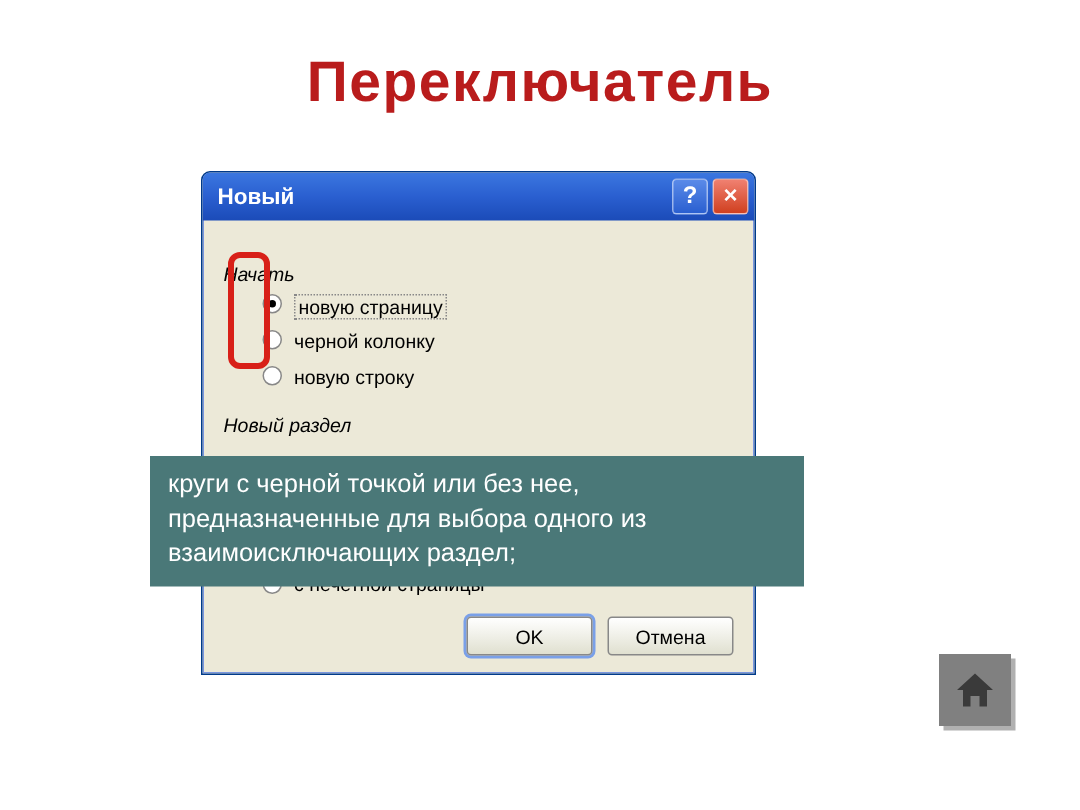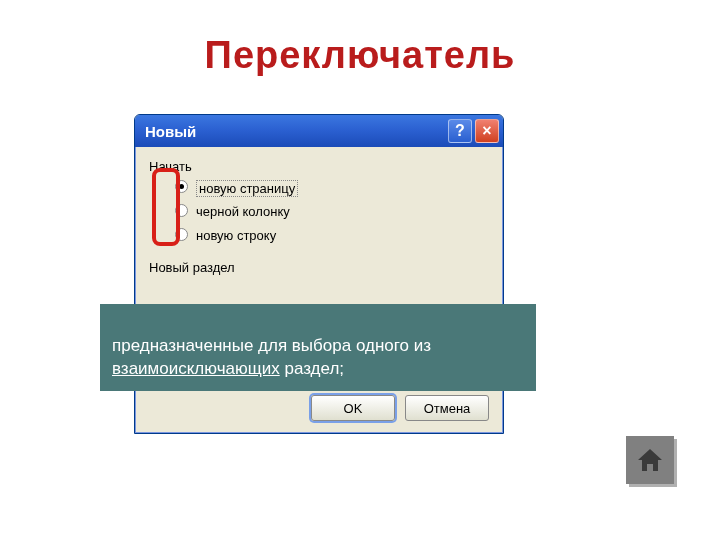--- a/index.html
+++ b/index.html
@@ -58,21 +58,21 @@
     color: #fff;
     border: 1px solid rgba(255,255,255,0.5);
   }
   .tbtn.help { background: linear-gradient(to bottom,#5a8ae8,#2a5fd0); }
   .tbtn.close { background: linear-gradient(to bottom,#f08070,#d04020); }
   .body {
     padding: 10px 12px 12px 12px;
     font-size: 13px;
     color: #000;
   }
-  .group-label { margin: 2px 0 6px 2px; }
+  .group-label { margin: 18px 0 6px 2px; font-style: italic; }
   .radio-row {
     display: flex; align-items: flex-start;
     margin: 4px 0 4px 28px;
     height: 20px;
     position: relative;
   }
   .radio {
     width: 13px; height: 13px; border-radius: 50%;
     border: 1px solid #888; background: #fff;
     margin-right: 8px;
@@ -97,21 +97,21 @@
     position: absolute;
     left: 100px;
     top: 304px;
     width: 436px;
     background: #4a7878;
     color: #fff;
     font-size: 17px;
     line-height: 1.35;
     padding: 8px 12px 10px 12px;
   }
-  .caption-overlay .underline { text-decoration: underline; }
+  .caption-overlay .underline { }
   .button-row {
     display: flex; justify-content: flex-end; gap: 10px;
     margin-top: 10px;
     padding: 2px 2px 0 0;
   }
   .btn {
     min-width: 84px; height: 26px;
     background: linear-gradient(to bottom,#fff,#e0e0d0);
     border: 1px solid #888;
     border-radius: 3px;
@@ -180,21 +180,21 @@
     <div class="button-row">
       <div class="btn default">OK</div>
       <div class="btn">Отмена</div>
     </div>
   </div>
 </div>
 
 <div class="highlight-box"></div>
 
 <div class="caption-overlay">
-  <br>
+  <span>круги с черной точкой или без нее,</span><br>
   <span>предназначенные для выбора одного из</span><br>
   <span class="underline">взаимоисключающих</span><span> раздел;</span>
 </div>
 
 <div class="home-btn">
   <span class="home-icon">
     <svg width="30" height="30" viewBox="0 0 30 30">
       <polygon points="15,4 27,15 23,15 23,26 18,26 18,19 12,19 12,26 7,26 7,15 3,15" fill="#3a3a3a"></polygon>
     </svg>
   </span>

